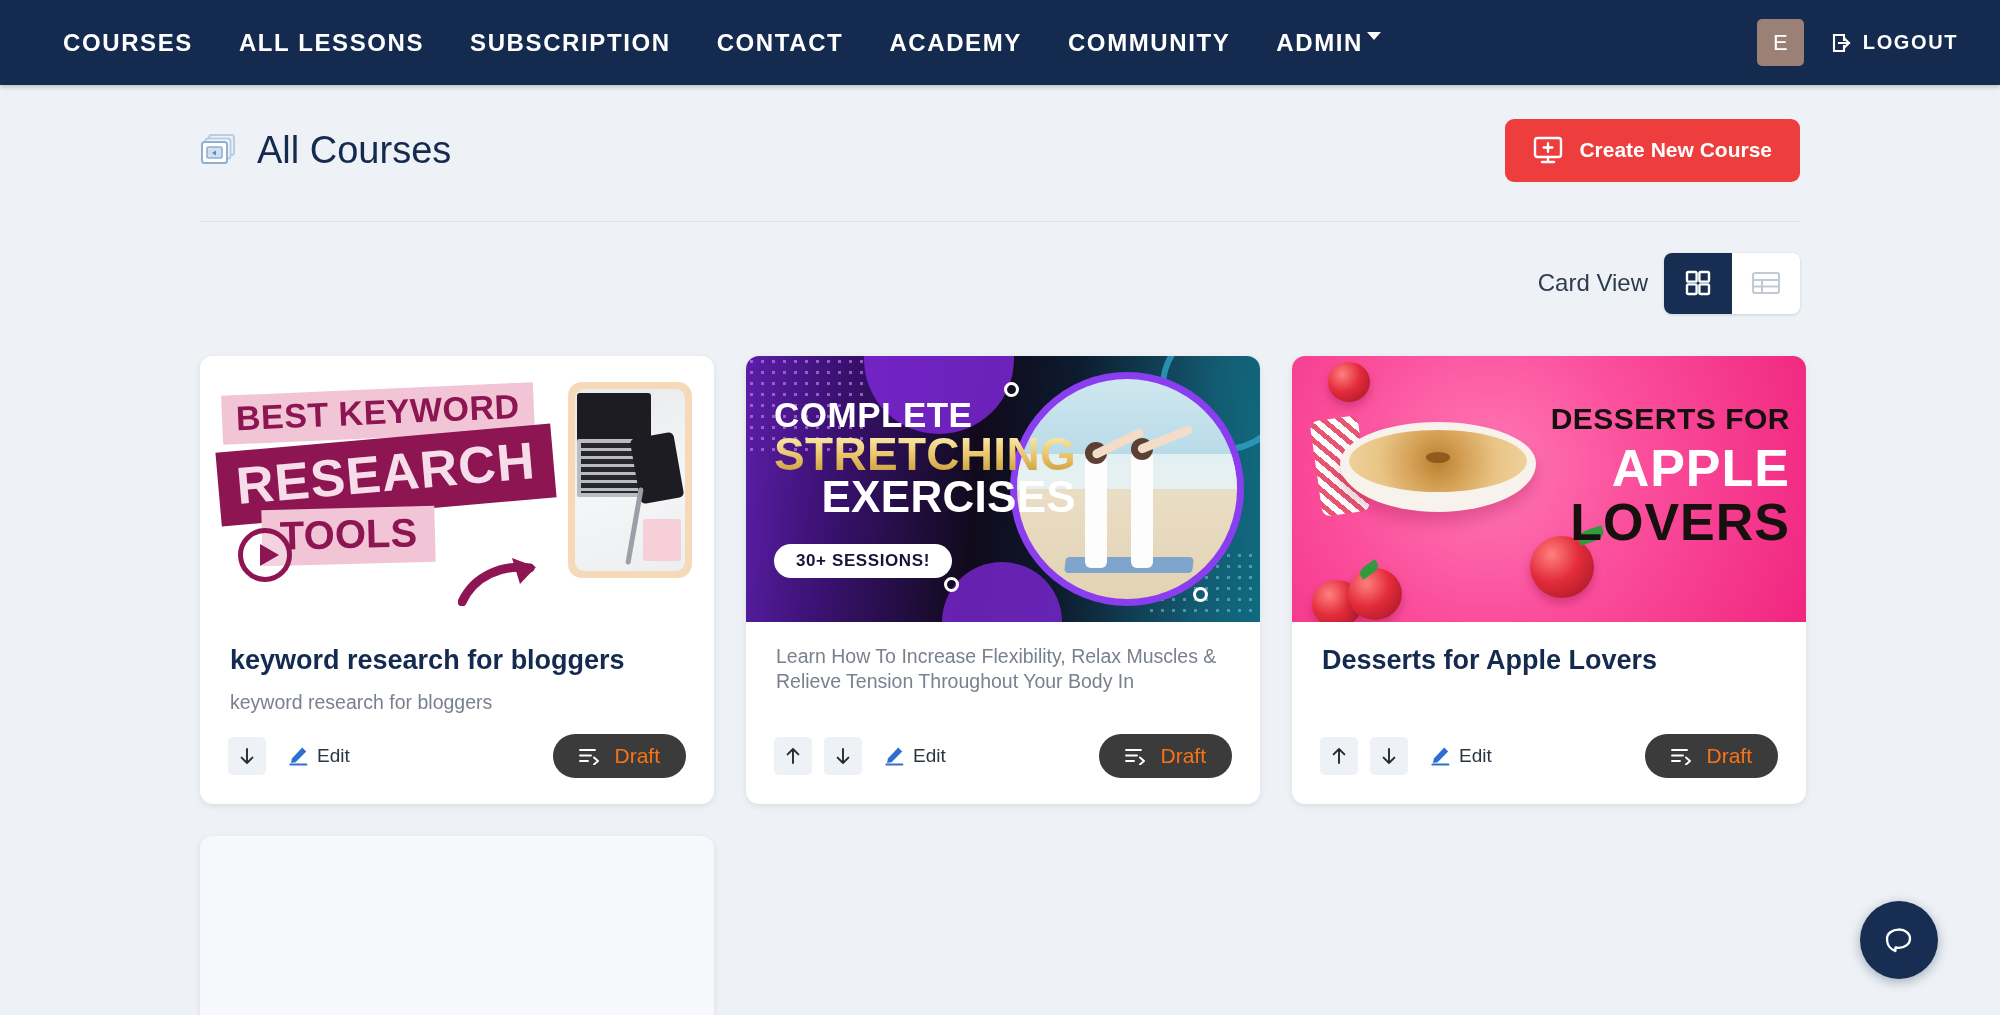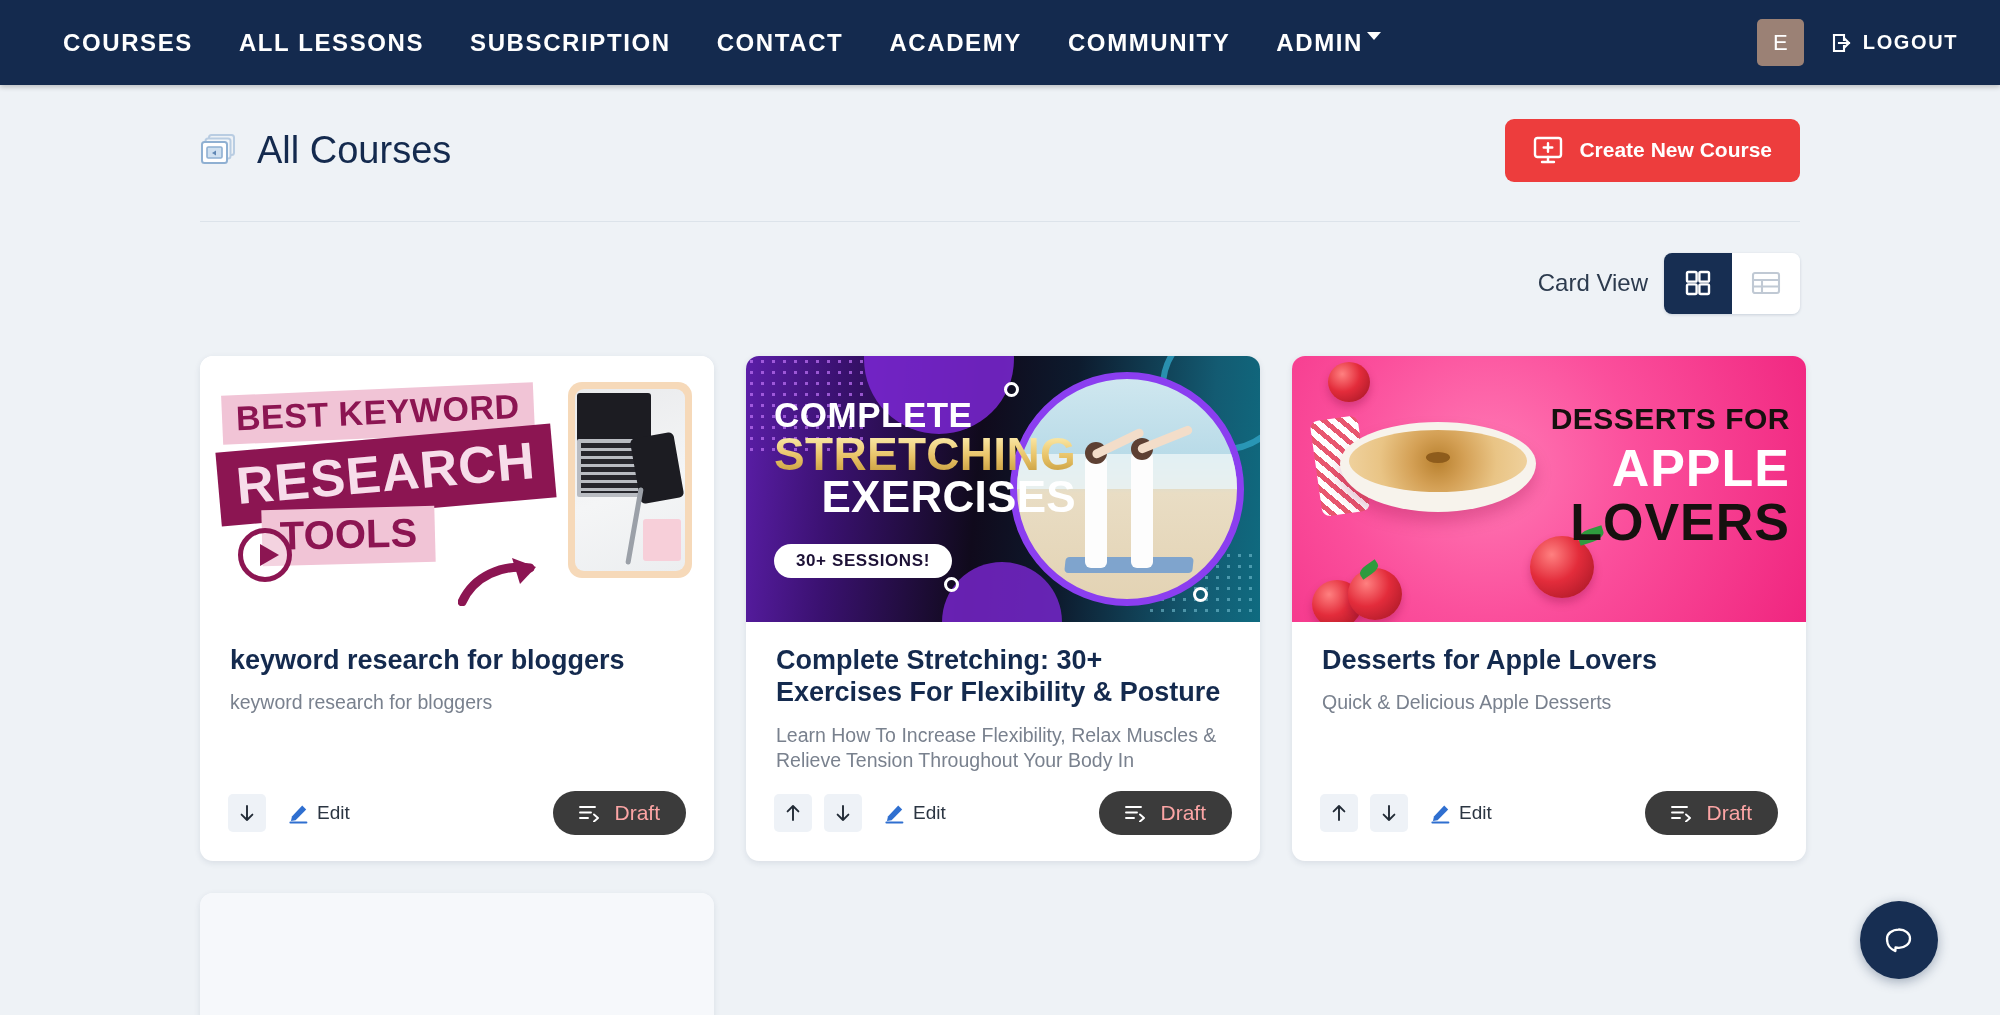--- a/index.html
+++ b/index.html
@@ -140,21 +140,21 @@
   .edit-link {
     display: flex; align-items: center; gap: 8px;
     margin-left: 10px; cursor: pointer;
     font-size: 19px; color: #2b3542;
   }
   .draft-pill {
     margin-left: auto;
     background: #3b3b3b; border: none; border-radius: 26px;
     height: 44px; padding: 8px 26px;
     display: flex; align-items: center; gap: 13px;
-    color: #fca5a5; font-size: 21px; cursor: pointer;
+    color: #f97316; font-size: 21px; cursor: pointer;
     font-family: "Liberation Sans", sans-serif;
   }
 
   
   .card.placeholder { background: #f6f8fb; }
   .card.placeholder .thumb {
     background: #f6f8fb;
     display: flex; align-items: flex-end; justify-content: center;
     padding-bottom: 2px;
   }
@@ -505,21 +505,20 @@
           <div class="arm a2"></div>
       </div>
       <div class="tx">
         <div class="l1">COMPLETE</div>
         <div class="l2">STRETCHING</div>
         <div class="l3">EXERCISES</div>
       </div>
       <div class="pill">30+ SESSIONS!</div>
     </div>
     <div class="card-body">
-      <div class="card-title">Complete Stretching: 30+ Exercises For Flexibility &amp; Posture</div>
       <div class="card-desc">Learn How To Increase Flexibility, Relax Muscles &amp; Relieve Tension Throughout Your Body In</div>
     </div>
     <div class="card-foot">
       <button class="arrow-btn">
         <svg width="20" height="20" viewBox="0 0 20 20" fill="none">
           <path d="M10 17V3M4.6 8.4L10 3l5.4 5.4" stroke="#222b36" stroke-width="1.9" stroke-linecap="round" stroke-linejoin="round"></path>
         </svg>
       </button>
       <button class="arrow-btn">
         <svg width="20" height="20" viewBox="0 0 20 20" fill="none">
@@ -554,21 +553,20 @@
       <div class="apple ap4"></div>
         <div class="leaf lf1"></div>
       <div class="tx">
         <div class="l1">DESSERTS FOR</div>
         <div class="l2">APPLE</div>
         <div class="l3">LOVERS</div>
       </div>
     </div>
     <div class="card-body">
       <div class="card-title">Desserts for Apple Lovers</div>
-      <div class="card-desc">Quick &amp; Delicious Apple Desserts</div>
     </div>
     <div class="card-foot">
       <button class="arrow-btn">
         <svg width="20" height="20" viewBox="0 0 20 20" fill="none">
           <path d="M10 17V3M4.6 8.4L10 3l5.4 5.4" stroke="#222b36" stroke-width="1.9" stroke-linecap="round" stroke-linejoin="round"></path>
         </svg>
       </button>
       <button class="arrow-btn">
         <svg width="20" height="20" viewBox="0 0 20 20" fill="none">
           <path d="M10 3v14M4.6 11.6L10 17l5.4-5.4" stroke="#222b36" stroke-width="1.9" stroke-linecap="round" stroke-linejoin="round"></path>

